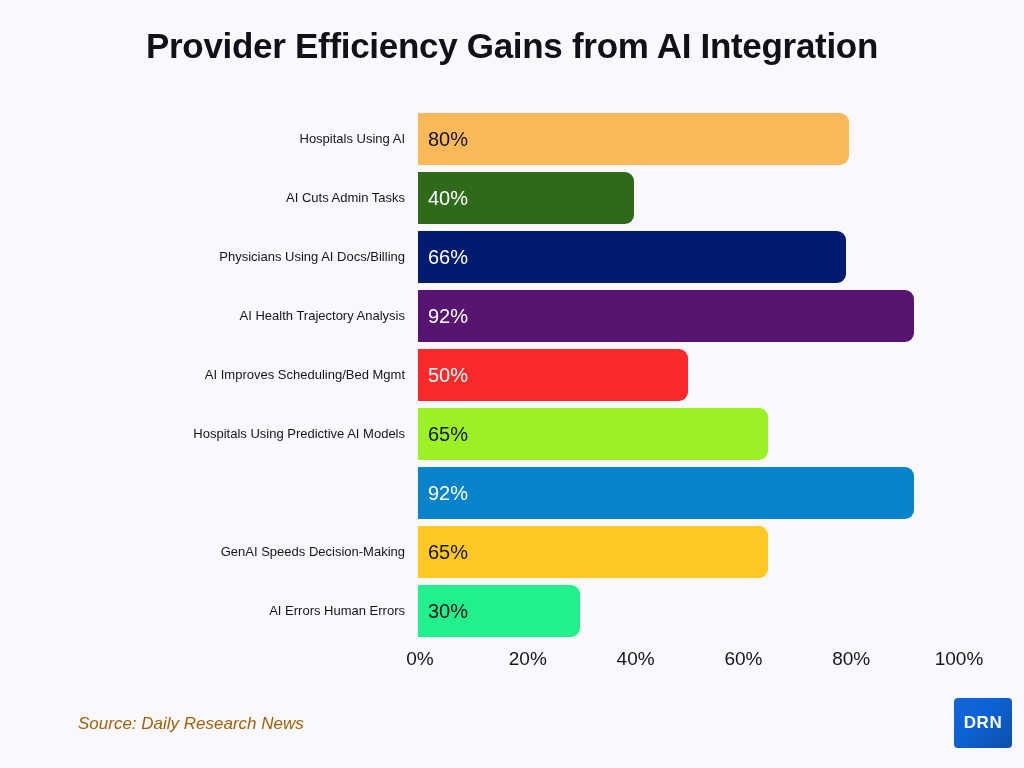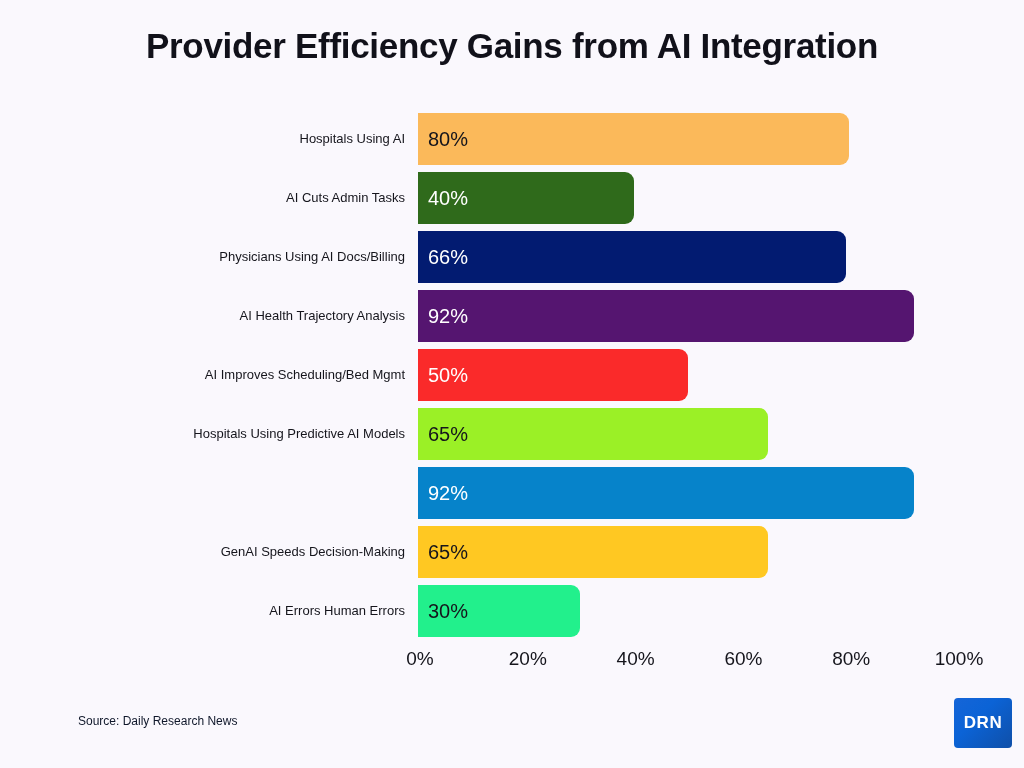--- a/index.html
+++ b/index.html
@@ -88,23 +88,24 @@
     transform: translateX(-50%);
     font-size: 19px;
     color: #15151c;
     white-space: nowrap;
   }
 
   .source {
     position: absolute;
     left: 78px;
     top: 714px;
-    font-size: 12px;
-    color: #0f172a;
+    font-size: 17px;
+    color: #a16207;
     white-space: nowrap;
+    font-style: italic;
   }
 
   .logo {
     position: absolute;
     left: 954px;
     top: 698px;
     width: 58px;
     height: 50px;
     border-radius: 4px;
     background: linear-gradient(135deg, #1565d8 0%, #0b63d6 40%, #0f4fa8 100%);

